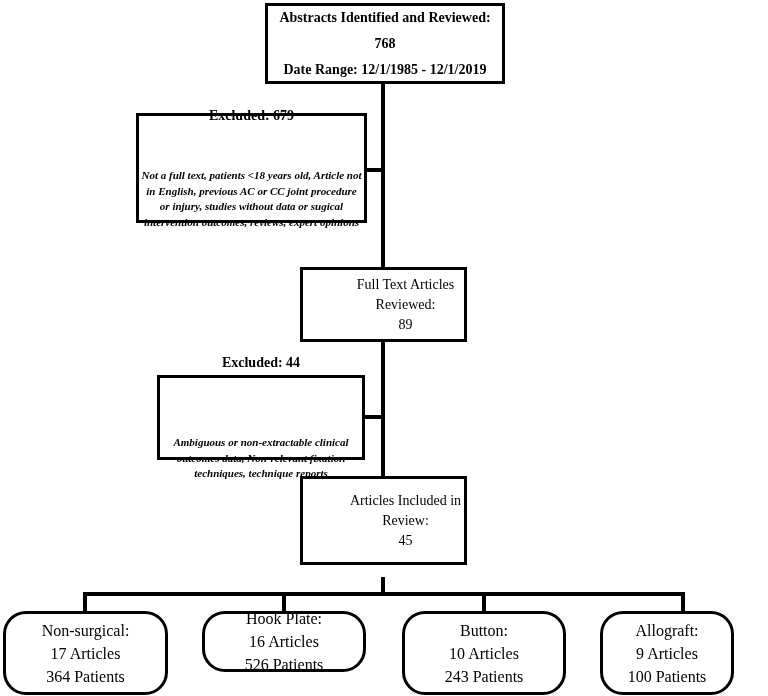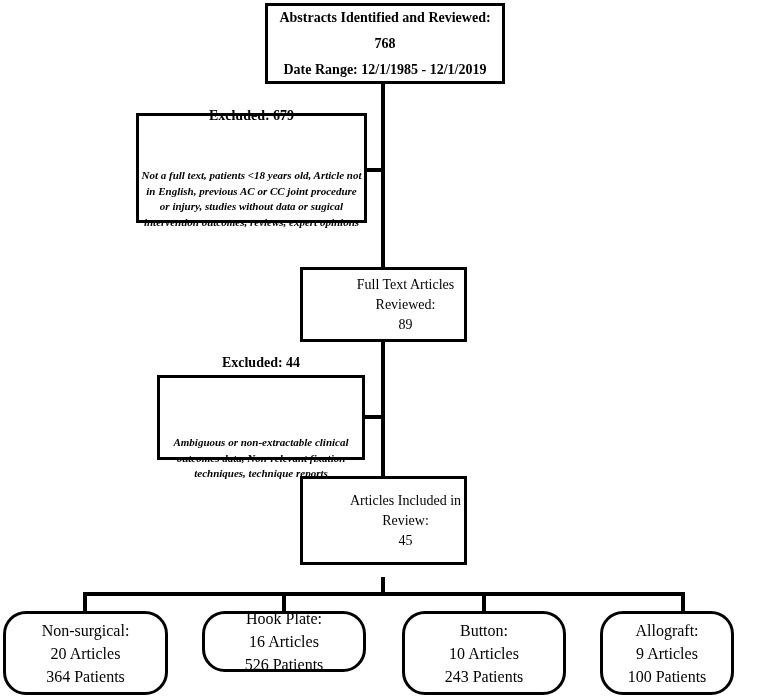--- a/index.html
+++ b/index.html
@@ -98,21 +98,21 @@
     <div class="excl-body">Ambiguous or non-extractable clinical outcomes data, Non-relevant fixation techniques, technique reports</div>
   </div>
 
   <div class="box t-reg" id="box-included">
     <div>Articles Included in Review:</div>
     <div>45</div>
   </div>
 
   <div class="box outcome" id="box-outcome-0">
     <div>Non-surgical:</div>
-    <div>20 Articles</div>
+    <div>17 Articles</div>
     <div>364 Patients</div>
   </div>
 
   <div class="box outcome" id="box-outcome-1">
     <div>Hook Plate:</div>
     <div>16 Articles</div>
     <div>526 Patients</div>
   </div>
 
   <div class="box outcome" id="box-outcome-2">

